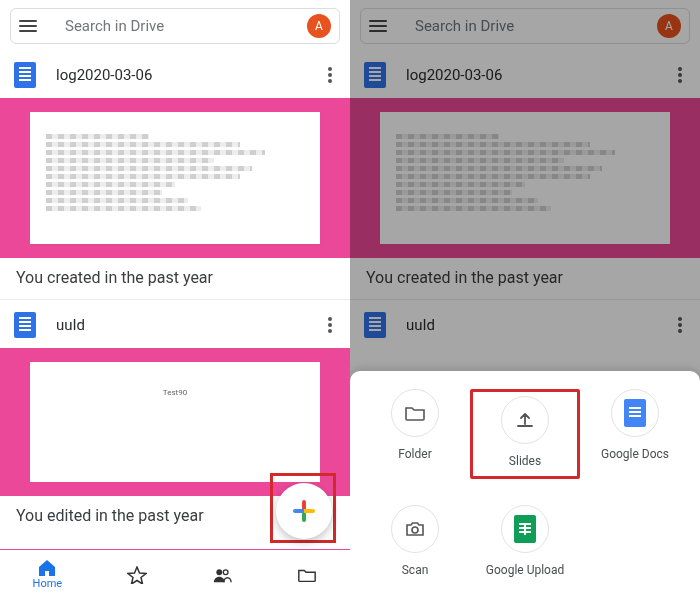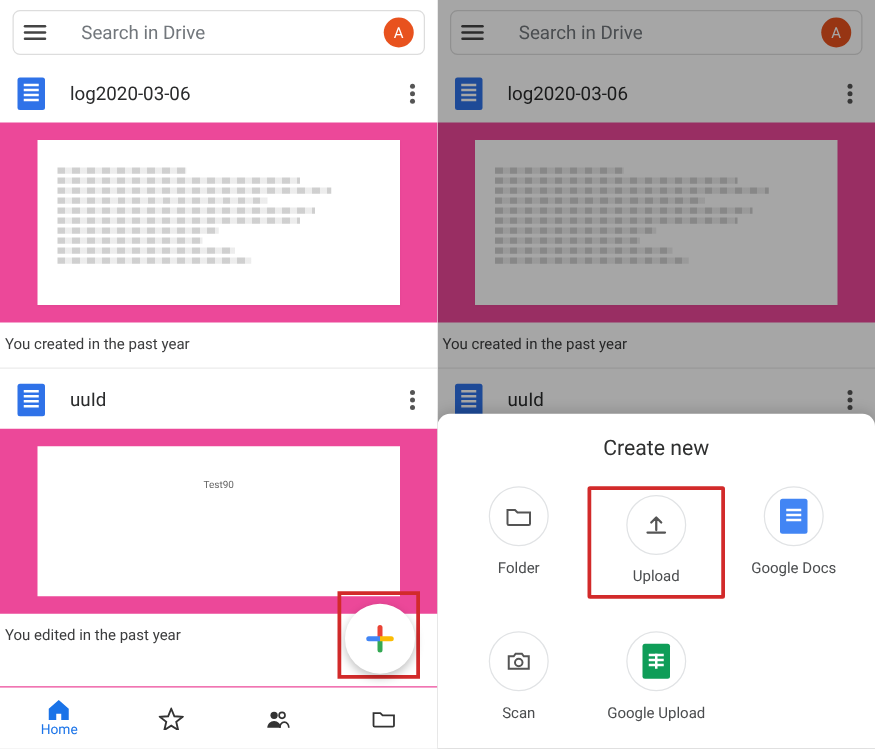--- a/index.html
+++ b/index.html
@@ -26,21 +26,21 @@
   .more-dots span { width: 4px; height: 4px; border-radius: 50%; background: #555; }
 
   
   .preview-area { background: #ec4899; margin: 0; padding: 14px 30px 14px; text-align: center; }
   .preview-page { background: #fff; height: 132px; padding: 22px 16px 0 16px; overflow: hidden; box-shadow: 0 1px 2px rgba(0,0,0,0.05); }
   .blur-line { height: 5px; margin-bottom: 3px; background: repeating-linear-gradient(90deg,#bbb 0 6px,#e5e5e5 6px 12px); opacity: 0.7; }
   .bl-a{width:40%;} .bl-b{width:75%;} .bl-c{width:85%;} .bl-d{width:65%;} .bl-e{width:80%;} .bl-f{width:50%;} .bl-g{width:45%;} .bl-h{width:55%;} .bl-i{width:60%;}
   .preview-small { background:#fff; height:120px; padding:18px 16px 0 16px; }
   .tiny-text { font-size:8px; color:#666; }
 
-  .caption { font-size: 12px; color: #3c3d3e; padding: 10px 4px 12px; }
+  .caption { font-size: 16px; color: #3c3d3e; padding: 10px 16px 12px; }
 
   .divider { height: 1px; background: #ececec; }
 
   
   .fab-box { position: absolute; right: 14px; bottom: 56px; width: 66px; height: 70px; border: 3px solid #d22a2a; z-index: 3; }
   .fab { position: absolute; right: 18px; bottom: 60px; width: 56px; height: 56px; border-radius: 50%; background: #fff; box-shadow: 0 3px 8px rgba(0,0,0,0.25); display:flex; align-items:center; justify-content:center; z-index:4; }
   .plus { position: relative; width: 22px; height: 22px; }
   .plus::before { content:""; position:absolute; left:9px; top:0; width:4px; height:22px; background: linear-gradient(#ea4335 50%,#34a853 50%); border-radius:2px; }
   .plus::after { content:""; position:absolute; top:9px; left:0; height:4px; width:22px; background: linear-gradient(90deg,#4285f4 50%,#fbbc04 50%); border-radius:2px; }
 
@@ -210,37 +210,36 @@
       <div class="more-dots">
           <span></span>
           <span></span>
           <span></span>
         </div>
     </div>
   </div>
   <div class="dim-overlay"></div>
 
   <div class="sheet">
-    <div class="sheet-title">Create new</div>
     <div class="sheet-grid">
       <div class="sheet-item">
         <div class="circ">
             <svg width="22" height="18" viewBox="0 0 22 18">
               <path d="M2 4h6l2 2h10v9a1 1 0 0 1-1 1H3a1 1 0 0 1-1-1z" fill="none" stroke="#555" stroke-width="1.6"></path>
             </svg>
           </div>
         <div class="sheet-label">Folder</div>
       </div>
       <div class="sheet-item hi">
         <div class="circ">
             <svg width="20" height="20" viewBox="0 0 20 20">
               <path d="M10 14V4M10 4l-4 4M10 4l4 4M3 16h14" fill="none" stroke="#555" stroke-width="1.8" stroke-linecap="round" stroke-linejoin="round"></path>
             </svg>
           </div>
-        <div class="sheet-label">Upload</div>
+        <div class="sheet-label">Slides</div>
       </div>
       <div class="sheet-item">
         <div class="circ">
             <div class="gdoc"></div>
           </div>
         <div class="sheet-label">Google Docs</div>
       </div>
       <div class="sheet-item">
         <div class="circ">
             <svg width="22" height="18" viewBox="0 0 22 18">

